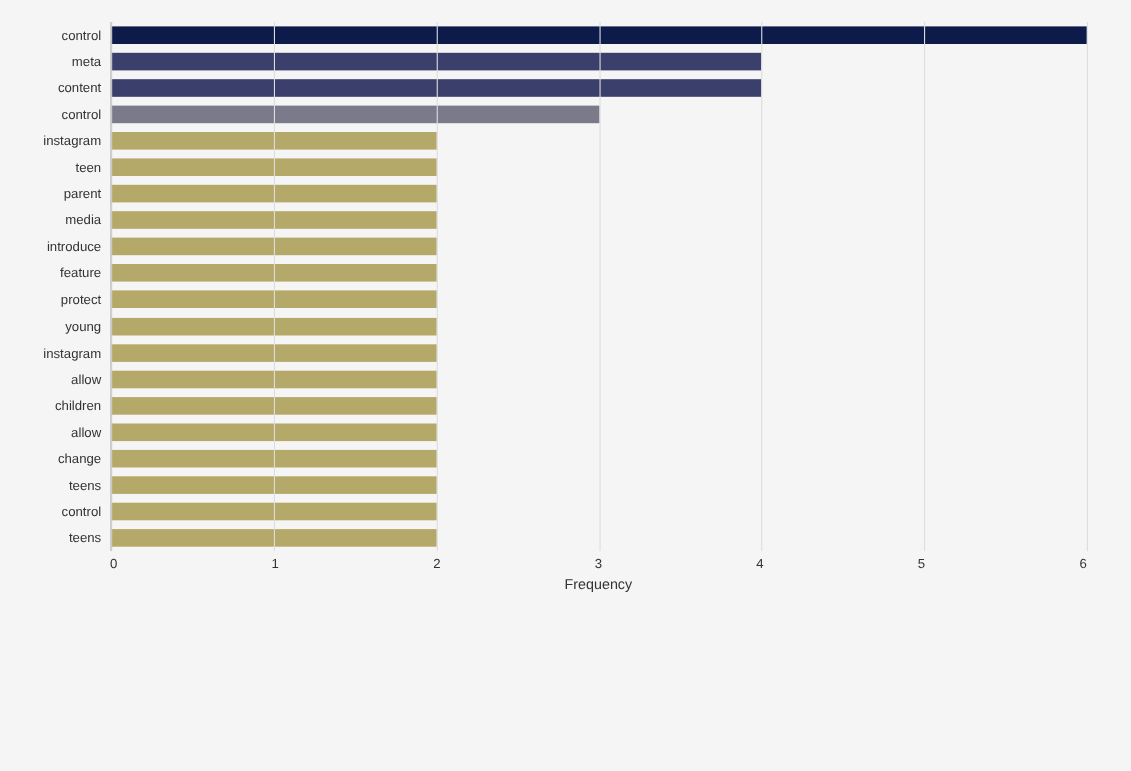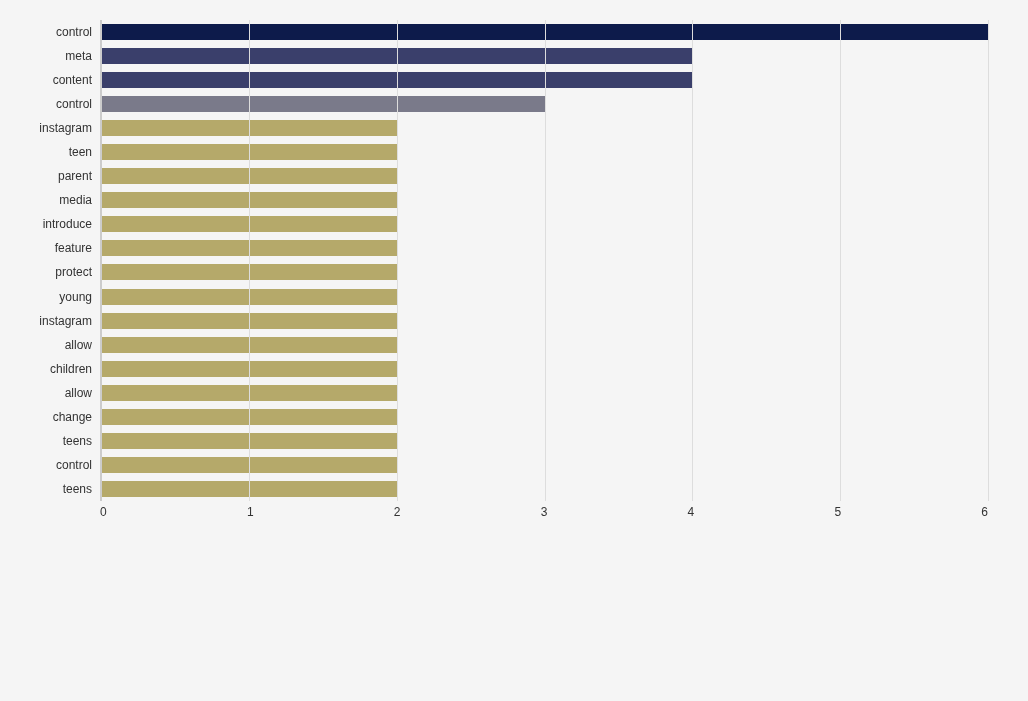--- a/index.html
+++ b/index.html
@@ -195,15 +195,16 @@
     <div class="x-axis-container">
       <div class="x-tick-labels" id="x-ticks-container">
           <span>0</span>
           <span>1</span>
           <span>2</span>
           <span>3</span>
           <span>4</span>
           <span>5</span>
           <span>6</span>
         </div>
+      <div class="x-axis-label">Frequency</div>
     </div>
   </div>
 </div>
 
 </body></html>

